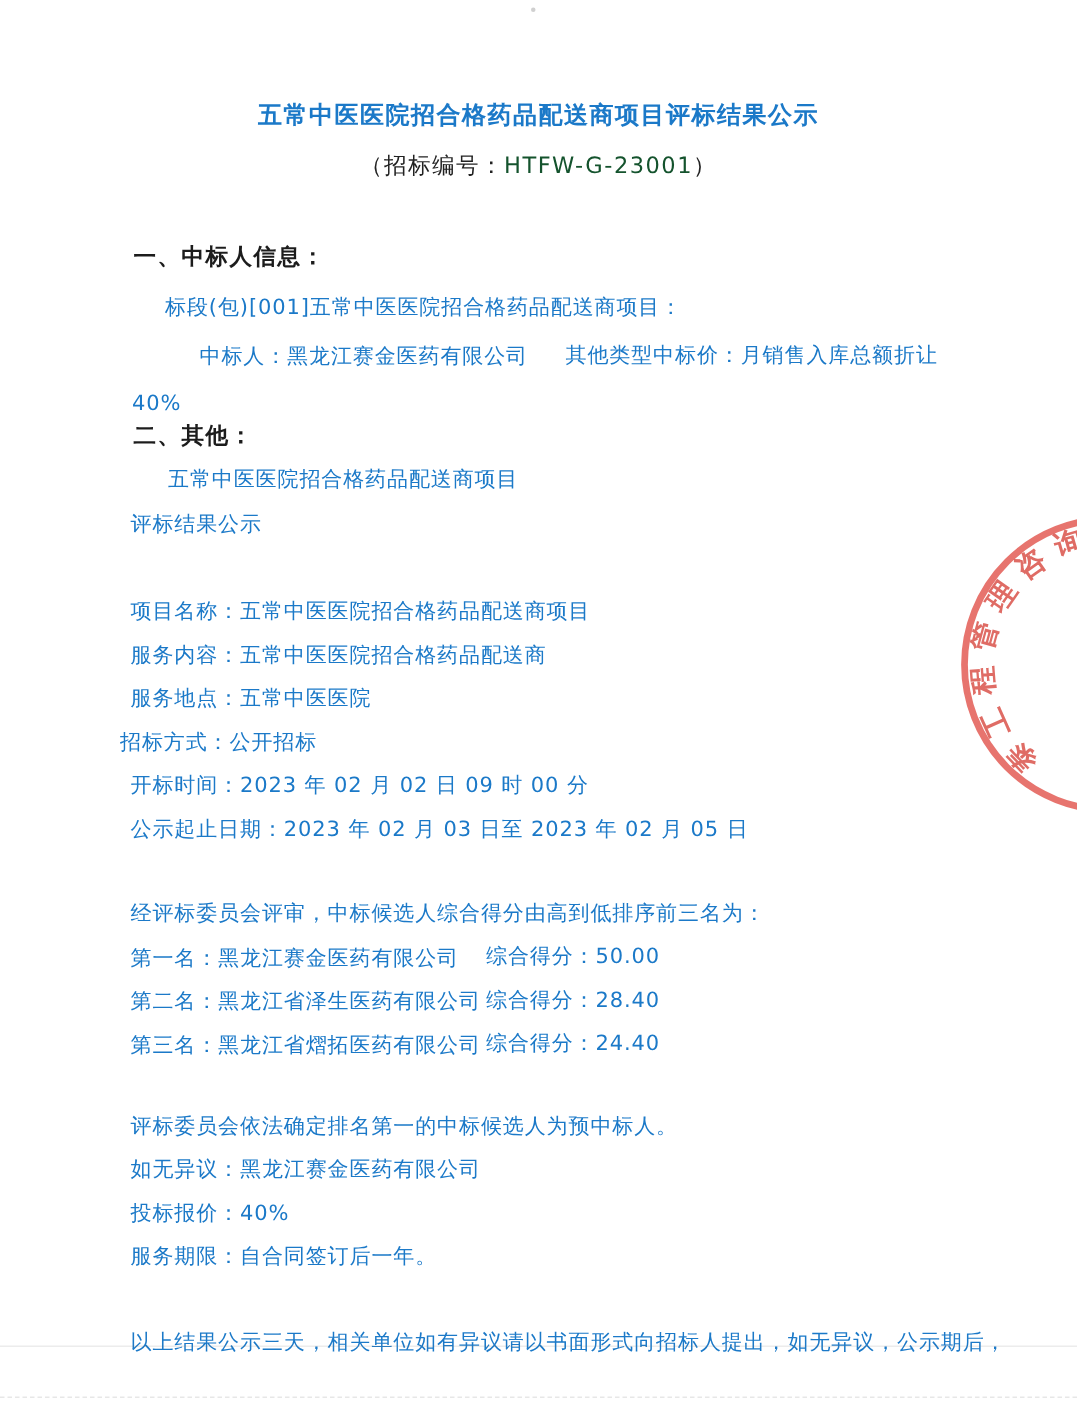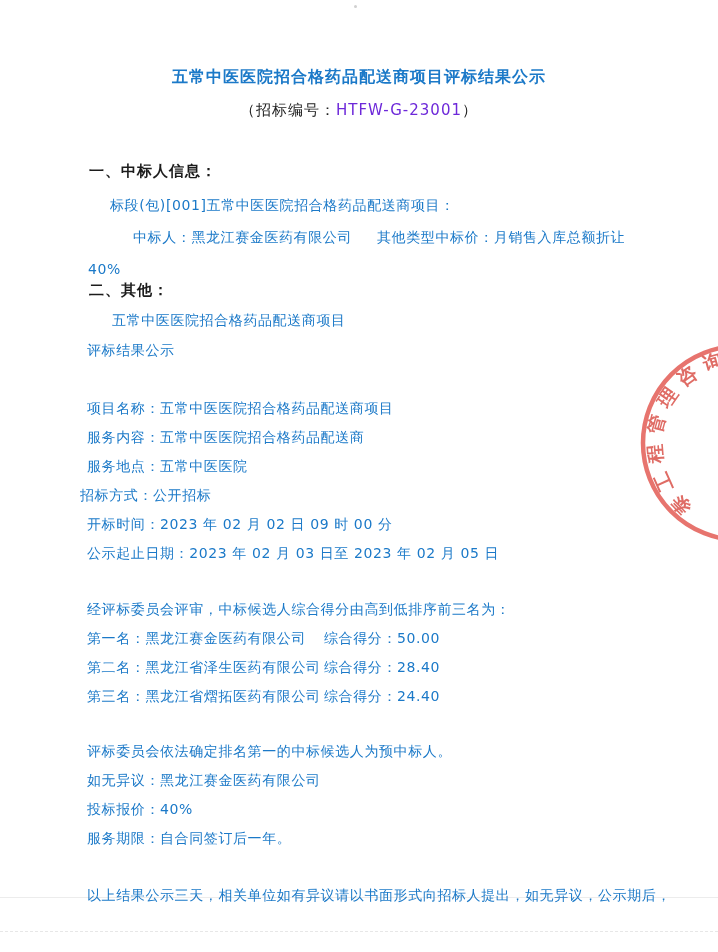--- a/index.html
+++ b/index.html
@@ -22,21 +22,21 @@
   }
   .title {
     width: 718px; text-align: center;
     font-size: 16px; font-weight: bold;
     color: #1b79c8; letter-spacing: 1px;
   }
   .subtitle {
     width: 718px; text-align: center;
     font-size: 15px; color: #222222; letter-spacing: 1px;
   }
-  .subtitle .code { color: #6d28d9; }
+  .subtitle .code { color: #14532d; }
   .heading {
     color: #1c1c1c; font-weight: bold; font-size: 15px; letter-spacing: 1px;
   }
   .row { position: absolute; white-space: nowrap; }
   .col2 { position: absolute; white-space: nowrap; }
 
   .faint-line {
     position: absolute; left: 0; width: 718px; height: 0;
     border-top: 1px solid rgba(120,120,120,0.14);
   }

